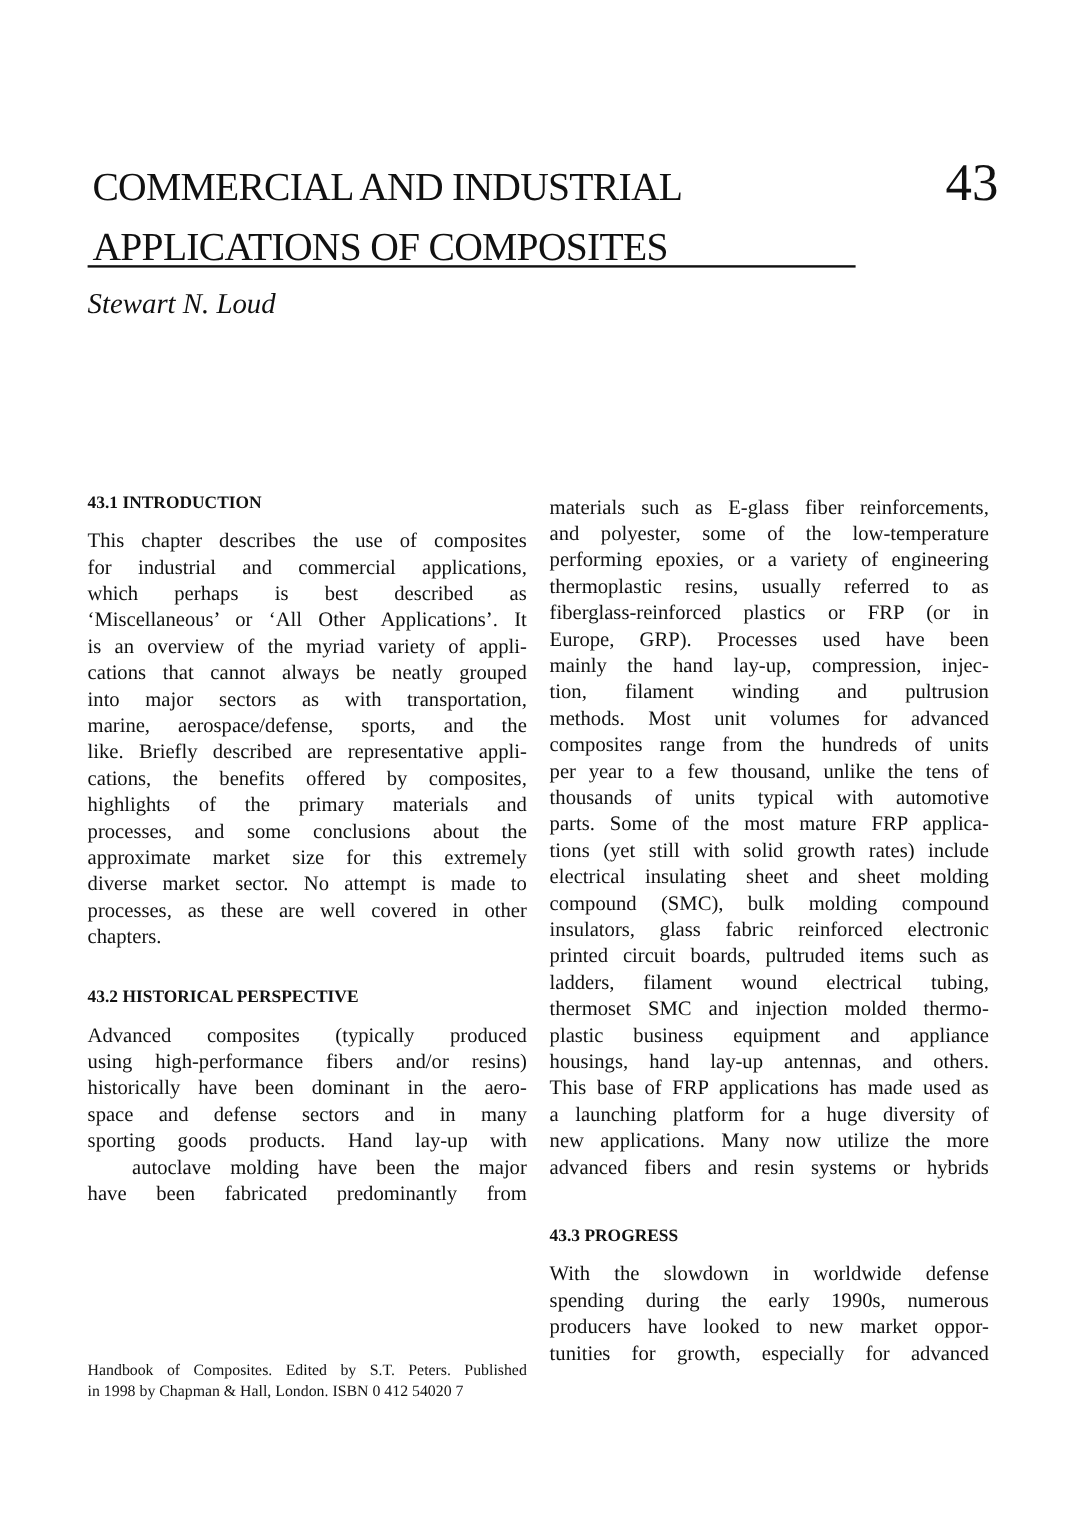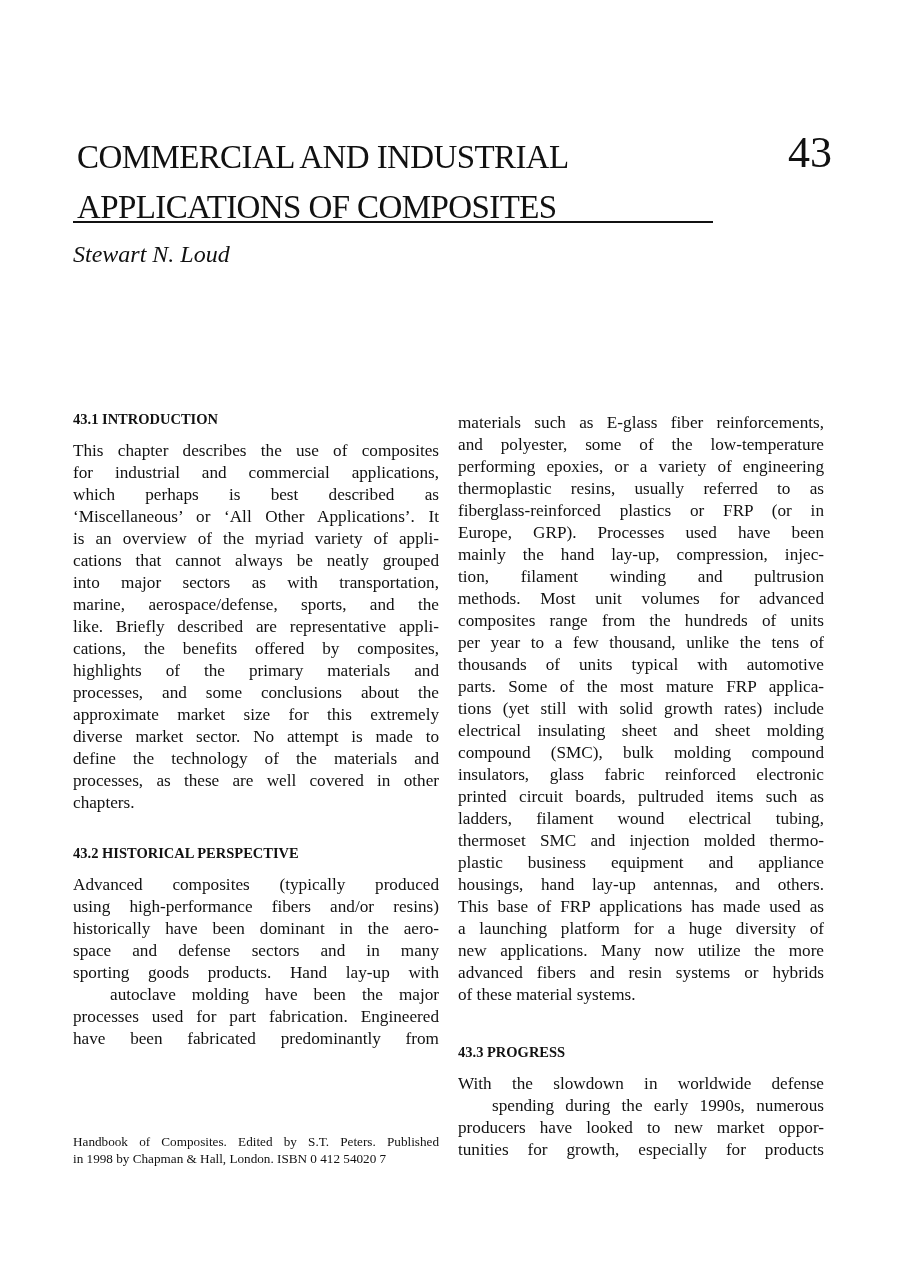--- a/index.html
+++ b/index.html
@@ -109,34 +109,32 @@
     <span class="line" style="white-space: normal;">is an overview of the myriad variety of appli-</span>
     <span class="line" style="white-space: normal;">cations that cannot always be neatly grouped</span>
     <span class="line" style="white-space: normal;">into major sectors as with transportation,</span>
     <span class="line" style="white-space: normal;">marine, aerospace/defense, sports, and the</span>
     <span class="line" style="white-space: normal;">like. Briefly described are representative appli-</span>
     <span class="line" style="white-space: normal;">cations, the benefits offered by composites,</span>
     <span class="line" style="white-space: normal;">highlights of the primary materials and</span>
     <span class="line" style="white-space: normal;">processes, and some conclusions about the</span>
     <span class="line" style="white-space: normal;">approximate market size for this extremely</span>
     <span class="line" style="white-space: normal;">diverse market sector. No attempt is made to</span>
-    <span class="line" style="white-space: normal;">define the technology of the materials and</span>
     <span class="line" style="white-space: normal;">processes, as these are well covered in other</span>
     <span class="line last" style="white-space: normal;">chapters.</span>
   </div>
   <div class="gap-left-1"></div>
   <h2 class="section-heading">43.2 HISTORICAL PERSPECTIVE</h2>
   <div class="para">
     <span class="line" style="white-space: normal;">Advanced composites (typically produced</span>
     <span class="line" style="white-space: normal;">using high-performance fibers and/or resins)</span>
     <span class="line" style="white-space: normal;">historically have been dominant in the aero-</span>
     <span class="line" style="white-space: normal;">space and defense sectors and in many</span>
     <span class="line" style="white-space: normal;">sporting goods products. Hand lay-up with</span>
     <span class="line" style="white-space: normal; margin-left: 37px;">autoclave molding have been the major</span>
-    <span class="line" style="white-space: normal;">processes used for part fabrication. Engineered</span>
     <span class="line" style="white-space: normal;">have been fabricated predominantly from</span>
   </div>
 </div>
 
 <div class="footnote">
   <span class="line" style="white-space: normal;">Handbook of Composites. Edited by S.T. Peters. Published</span>
   <span class="line last" style="white-space: normal;">in 1998 by Chapman &amp; Hall, London. ISBN 0 412 54020 7</span>
 </div>
 
 <div class="column col-right">
@@ -160,23 +158,22 @@
     <span class="line" style="white-space: normal;">insulators, glass fabric reinforced electronic</span>
     <span class="line" style="white-space: normal;">printed circuit boards, pultruded items such as</span>
     <span class="line" style="white-space: normal;">ladders, filament wound electrical tubing,</span>
     <span class="line" style="white-space: normal;">thermoset SMC and injection molded thermo-</span>
     <span class="line" style="white-space: normal;">plastic business equipment and appliance</span>
     <span class="line" style="white-space: normal;">housings, hand lay-up antennas, and others.</span>
     <span class="line" style="white-space: normal;">This base of FRP applications has made used as</span>
     <span class="line" style="white-space: normal;">a launching platform for a huge diversity of</span>
     <span class="line" style="white-space: normal;">new applications. Many now utilize the more</span>
     <span class="line" style="white-space: normal;">advanced fibers and resin systems or hybrids</span>
-    <span class="line last" style="white-space: normal;">of these material systems.</span>
   </div>
   <div class="gap-right-1"></div>
   <h2 class="section-heading">43.3 PROGRESS</h2>
   <div class="para">
     <span class="line" style="white-space: normal;">With the slowdown in worldwide defense</span>
-    <span class="line" style="white-space: normal; margin-left: 34px;">spending during the early 1990s, numerous</span>
+    <span class="line" style="white-space: normal;">spending during the early 1990s, numerous</span>
     <span class="line" style="white-space: normal;">producers have looked to new market oppor-</span>
-    <span class="line" style="white-space: normal;">tunities for growth, especially for products</span>
+    <span class="line" style="white-space: normal;">tunities for growth, especially for advanced</span>
   </div>
 </div>
 
 </body></html>

